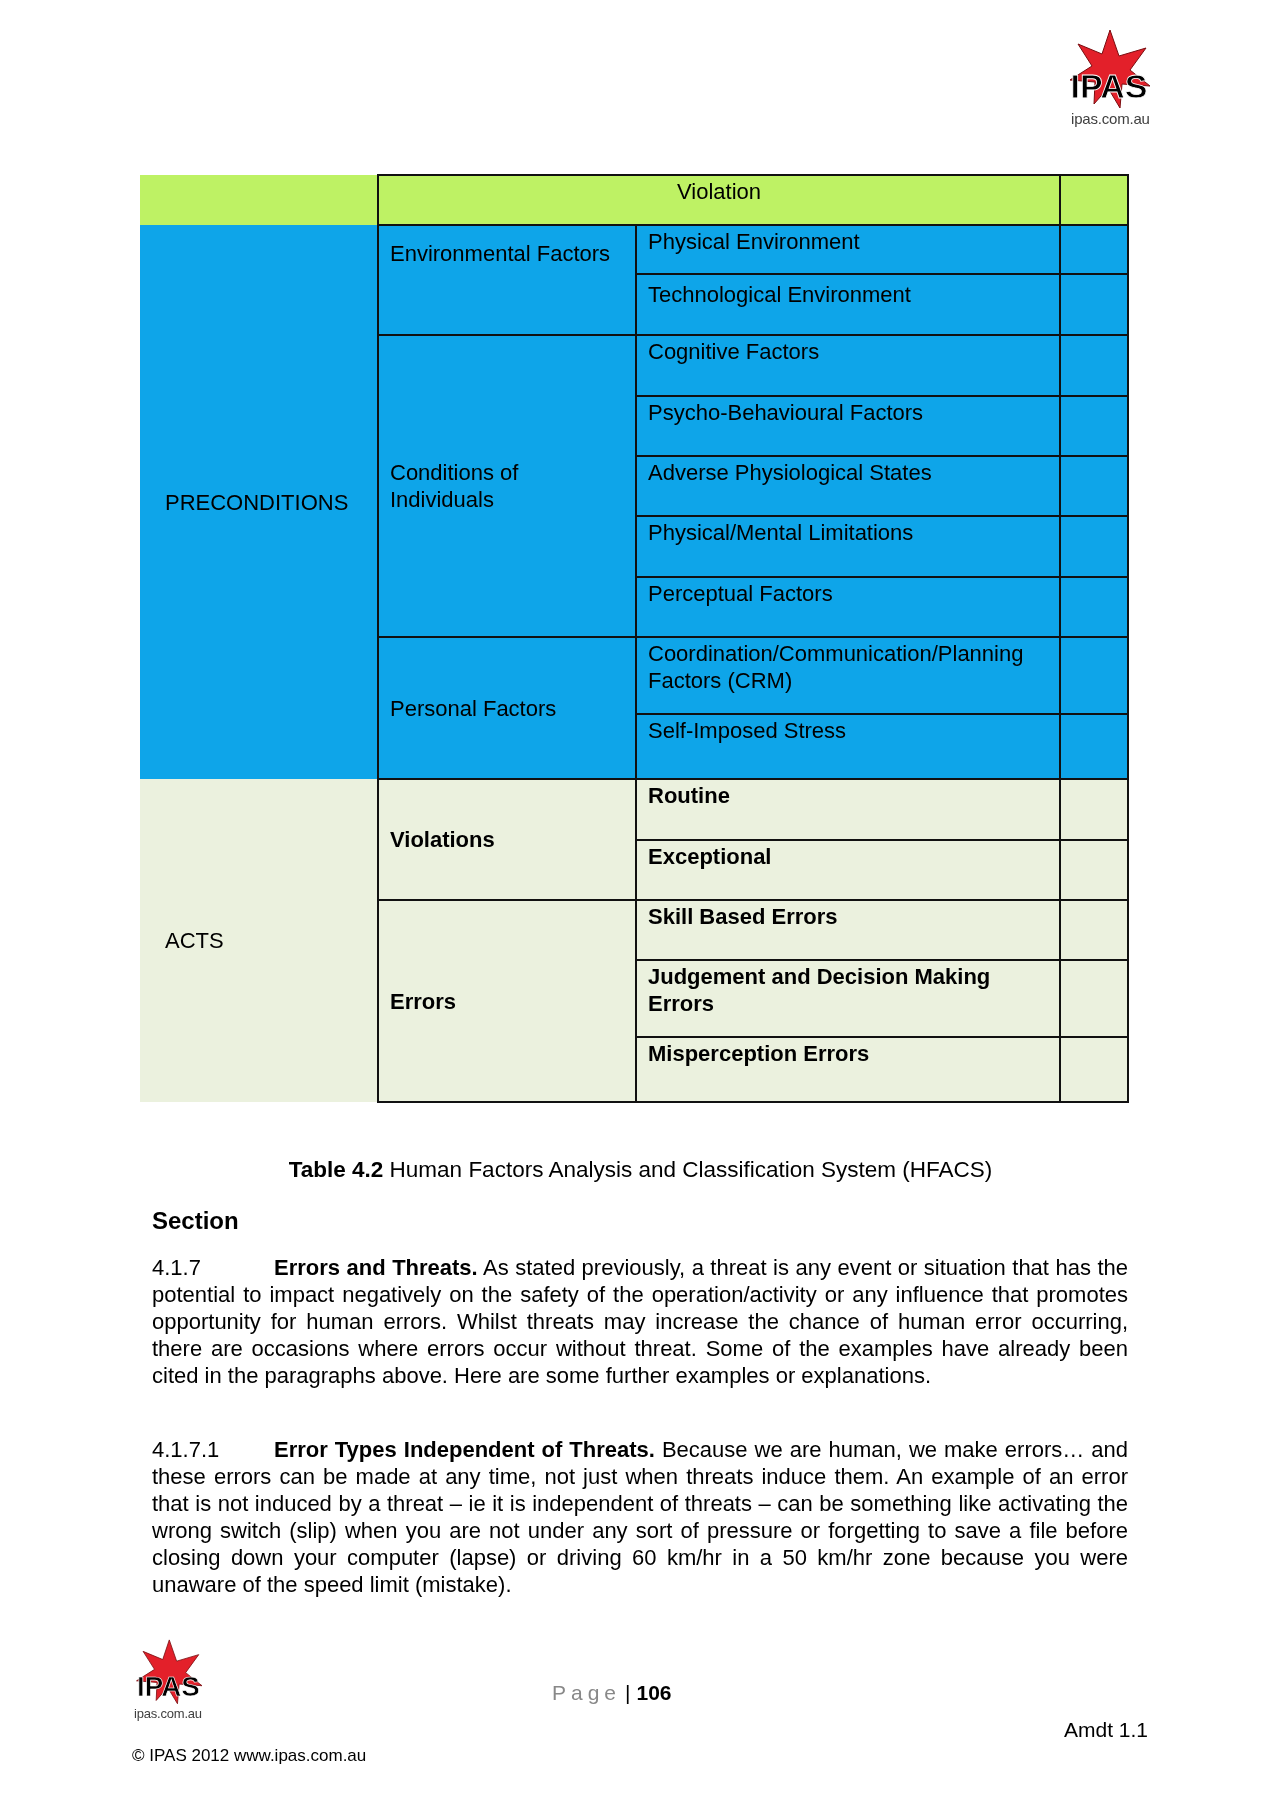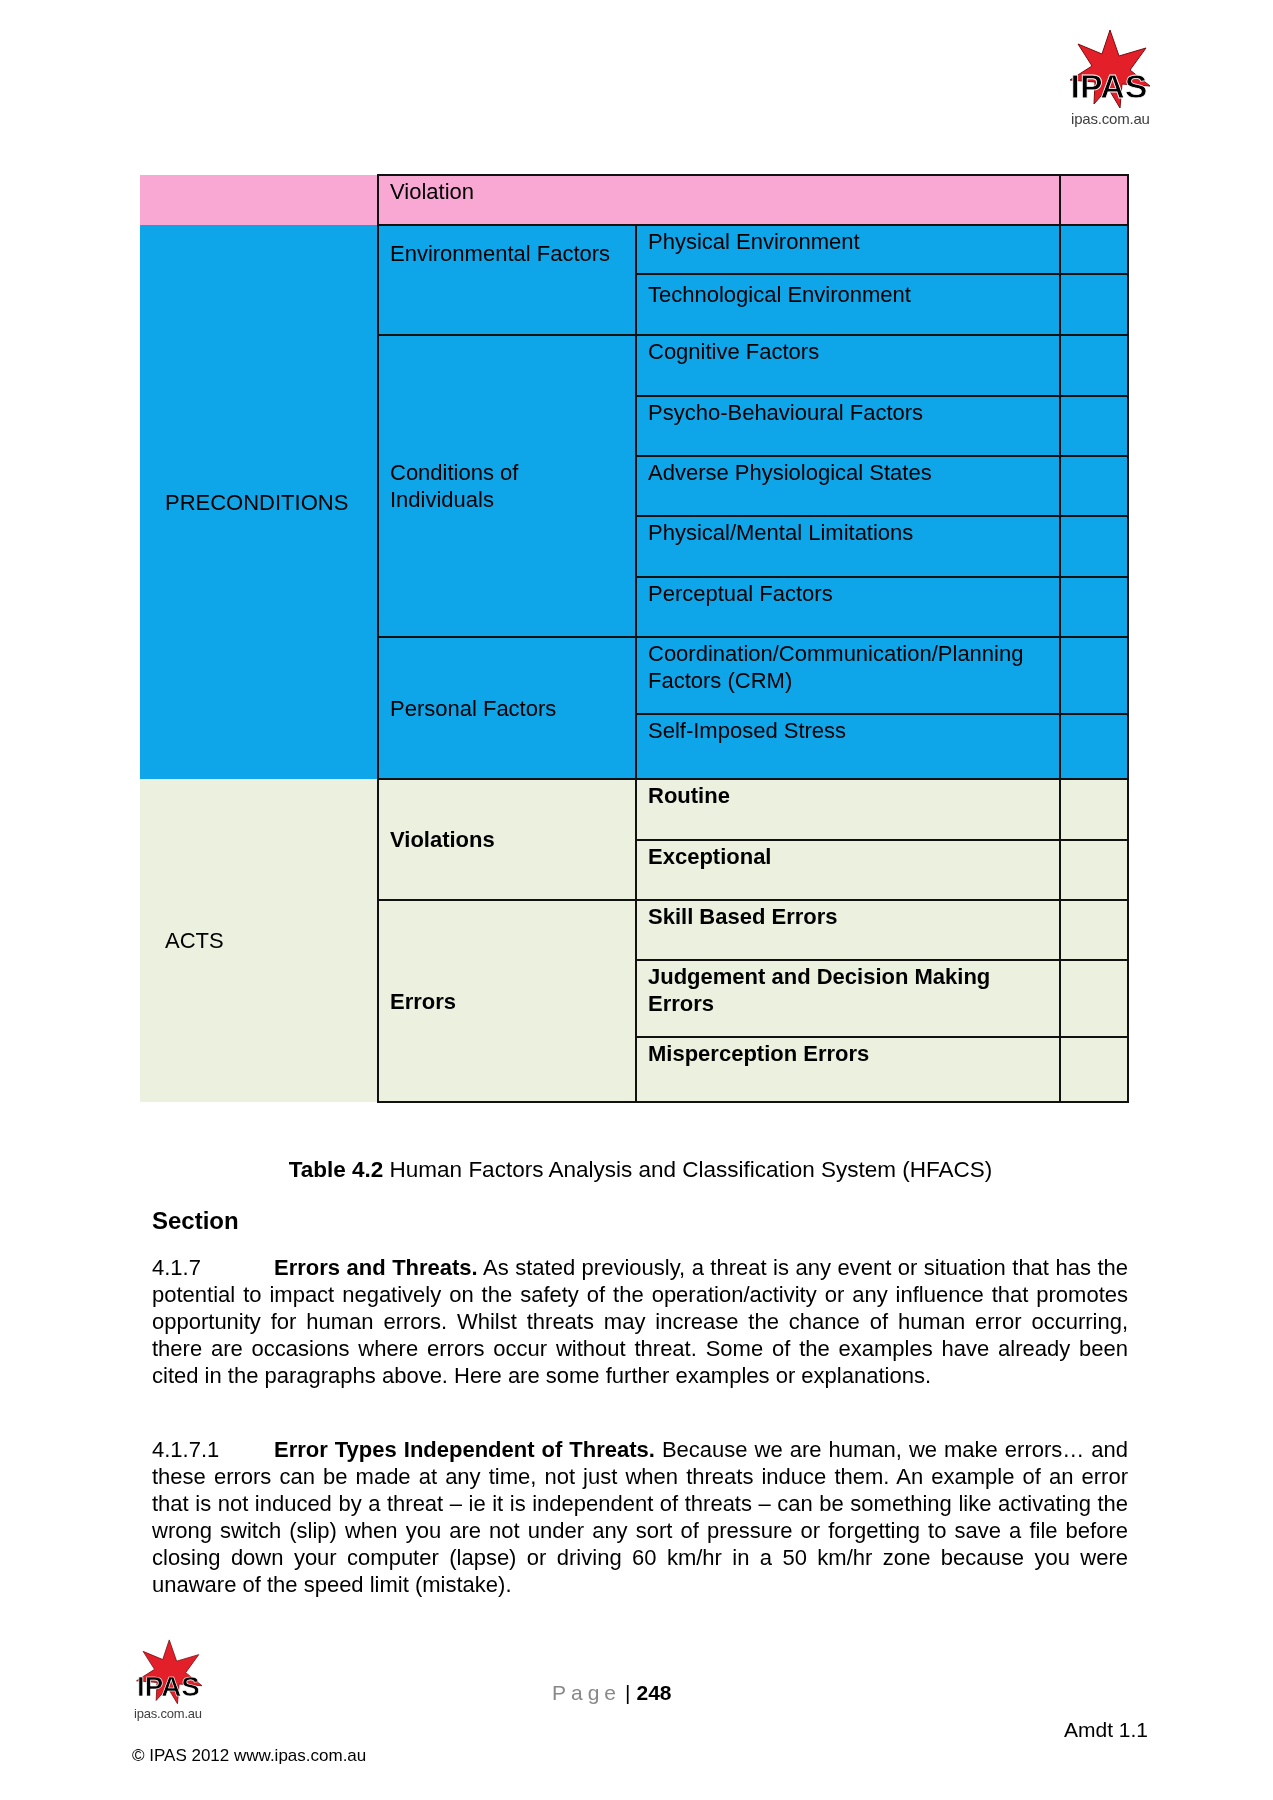--- a/index.html
+++ b/index.html
@@ -6,21 +6,21 @@
   body { width:1273px; height:1800px; position:relative; overflow:hidden;
          font-family:"Liberation Sans", sans-serif; color:#000; }
   .logo { position:absolute; }
   .logo svg { display:block; }
   .logo-url { position:absolute; font-family:"Liberation Sans", sans-serif; font-size:15px; color:#404040; letter-spacing:-0.2px; }
   table.hfacs { position:absolute; left:140px; top:174px; border-collapse:collapse; table-layout:fixed; width:988px; }
   table.hfacs td { padding:0 11px; vertical-align:top; font-size:22px; line-height:27px; border:2px solid #111; }
   table.hfacs td.cat { border:none; font-weight:normal; vertical-align:middle; padding-left:25px; }
   table.hfacs td.sub { vertical-align:middle; }
   table.hfacs td.item { padding-top:2px; }
-  .bg-blue { background:#f9a8d4; }
+  .bg-blue { background:#bef264;text-align:center; }
   .bg-purple { background:#0ea5e9; }
   .bg-green { background:#EBF1DE;font-weight:bold; }
   .caption { position:absolute; left:4px; width:1273px; top:1157px; text-align:center; font-size:22.5px; }
   .caption b { font-weight:bold; }
   .section-title { position:absolute; left:152px; top:1207px; font-size:24px; font-weight:bold; }
   .para { position:absolute; left:152px; width:976px; font-size:22px; line-height:27px; text-align:justify; }
   .para .num { display:inline-block; width:122px; }
   .para b { font-weight:bold; }
   .footer-page { position:absolute; left:552px; top:1681px; font-size:21px; color:#888; letter-spacing:5px; }
   .footer-page .bar { color:#000; letter-spacing:0; margin-left:4px; }
@@ -139,17 +139,17 @@
 
 <div class="logo" style="left:130px; top:1636px;">
   <svg width="90" height="70" viewBox="0 0 110 80">
     <polygon points="48,2 57,28 84,20 68,42 88,58 60,56 58,80 46,60 32,76 33,54 8,52 30,38 16,16 40,26" fill="#E3202A" stroke="#7a0d10" stroke-width="1"></polygon>
     <text x="47" y="70" text-anchor="middle" font-family="Liberation Sans, sans-serif" font-weight="bold" font-size="34" fill="#000" stroke="#fff" stroke-width="0.8">IPAS</text>
   </svg>
   <div class="logo-url" style="left:4px; top:70px; font-size:13px;">ipas.com.au</div>
 </div>
 
 <div class="footer-page">
-  <span>Page</span><span class="bar">|</span><span class="pnum">248</span>
+  <span>Page</span><span class="bar">|</span><span class="pnum">106</span>
 </div>
 
 <div class="footer-amdt">Amdt 1.1</div>
 <div class="footer-copy">© IPAS 2012 www.ipas.com.au</div>
 
 </body></html>

